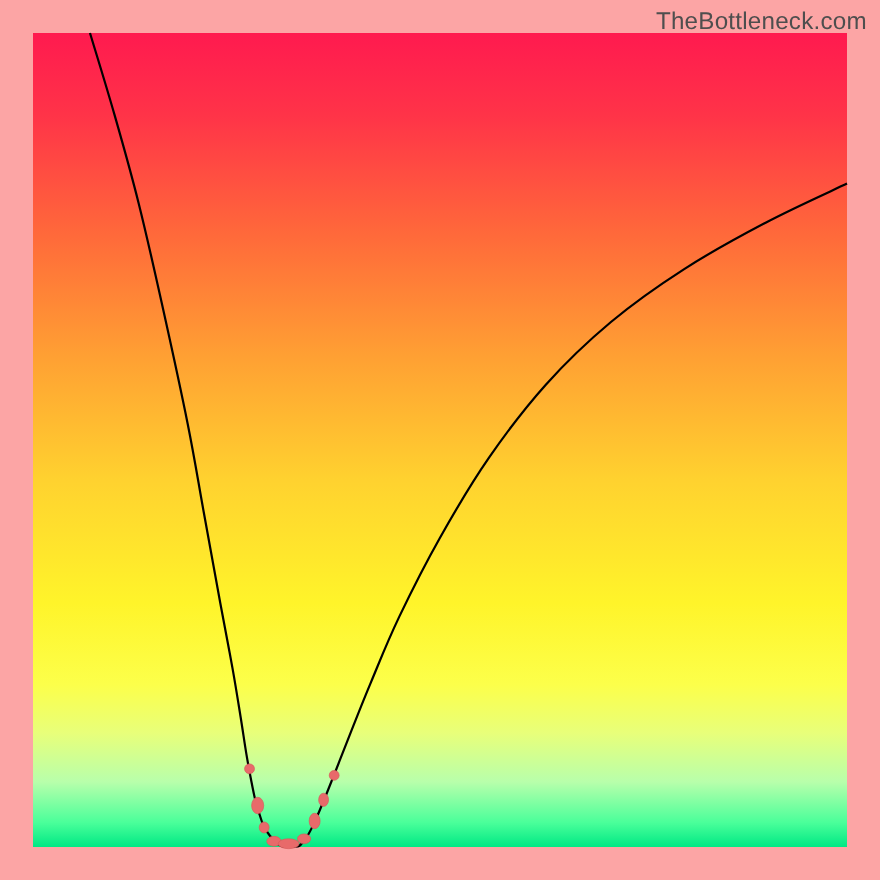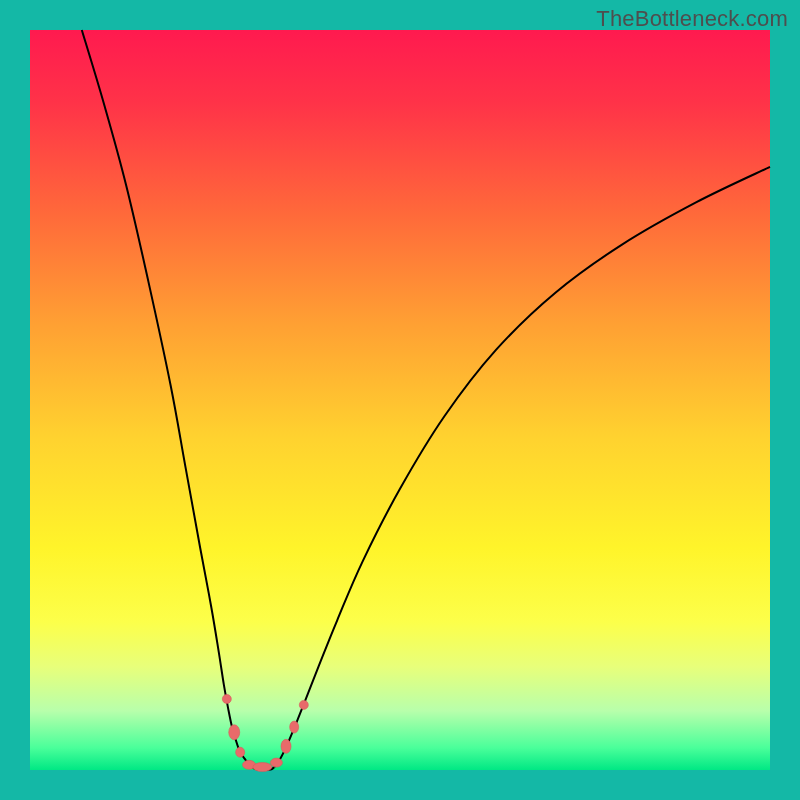--- a/index.html
+++ b/index.html
@@ -10,21 +10,21 @@
     overflow: hidden;
     background: #000;
     font-family: Arial, Helvetica, sans-serif;
   }
   .frame {
     position: absolute;
     top: 0;
     left: 0;
     width: 800px;
     height: 800px;
-    background: #14b8a6;
+    background: #fca5a5;
   }
   .plot-area {
     position: absolute;
     top: 30px;
     left: 30px;
     width: 740px;
     height: 740px;
   }
   .gradient-bg {
     position: absolute;

